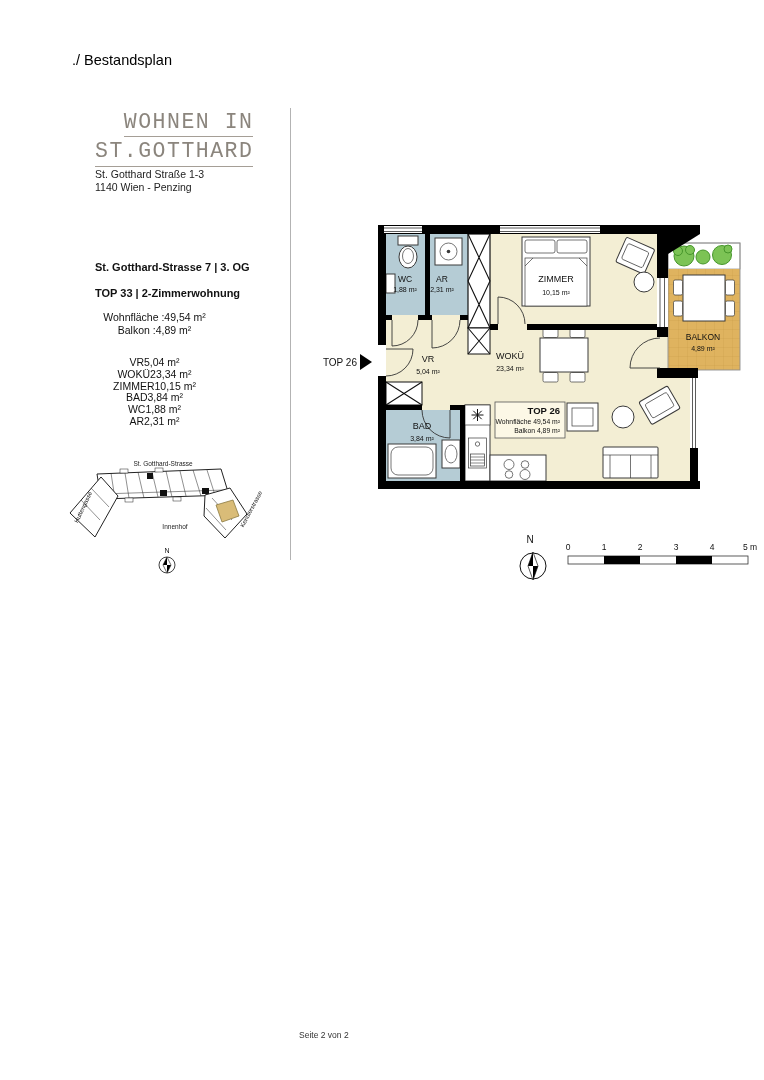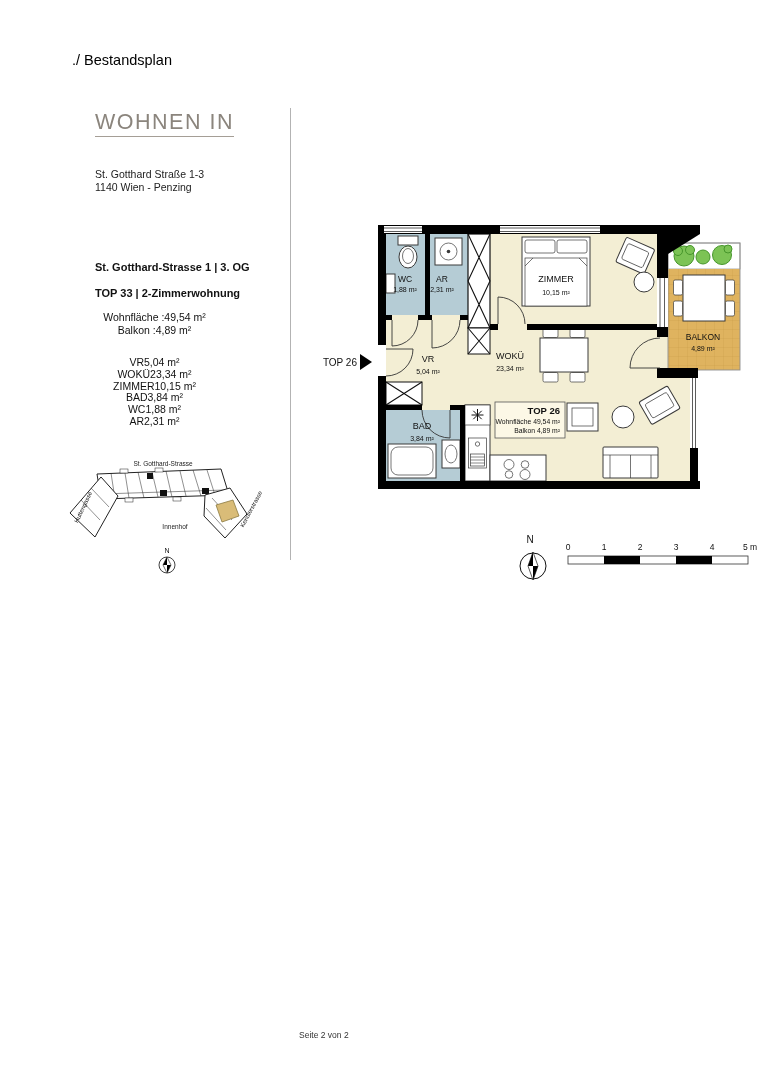--- a/index.html
+++ b/index.html
@@ -1,20 +1,20 @@
 <!DOCTYPE html>
 <html><head>
 <meta charset="utf-8">
 <style>
   html,body{margin:0;padding:0;background:#fff;}
   #page{position:relative;width:764px;height:1080px;background:#ffffff;overflow:hidden;
         font-family:"Liberation Sans", sans-serif;color:#111;}
   .abs{position:absolute;}
   #doc-heading{left:72px;top:52px;font-size:14.5px;color:#000;text-align:right;}
-  #logo{left:95px;top:110px;font-family:Liberation Sans, sans-serif;color:#8b857d;
+  #logo{left:95px;top:110px;font-family:Liberation Mono, monospace;color:#8b857d;
         font-size:21.5px;letter-spacing:1.5px;line-height:1.18;text-align:right;}
   #logo .logo-line{display:inline-block;border-bottom:1px solid #a59e96;padding-bottom:1px;margin-bottom:2px;}
   #divider{left:290px;top:108px;width:1px;height:452px;background:#b3b3b3;}
   #address{left:95px;top:168px;font-size:10.5px;line-height:13px;color:#222;}
   .boldline{font-size:11px;font-weight:bold;color:#111;}
   #loc-line{left:95px;top:261px;}
   #unit-line{left:95px;top:287px;}
   #summary{left:95px;top:311px;width:119px;font-size:10.5px;line-height:12.5px;}
   #room-list{left:95px;top:357px;width:119px;font-size:10.5px;line-height:11.8px;}
   .row{display:flex;justify-content:center;}
@@ -39,30 +39,31 @@
 </style>
 </head>
 <body>
 
 <div id="page">
 
   <div class="abs" id="doc-heading">./ Bestandsplan</div>
 
   <div class="abs" id="logo">
     <span class="logo-line">WOHNEN IN</span><br>
+    <span class="logo-line">ST.GOTTHARD</span>
   </div>
 
   <div class="abs" id="divider"></div>
 
   <div class="abs" id="address">
     <div>St. Gotthard Straße 1-3</div>
     <div>1140 Wien - Penzing</div>
   </div>
 
-  <div class="abs boldline" id="loc-line">St. Gotthard-Strasse 1 | 3. OG</div>
+  <div class="abs boldline" id="loc-line">St. Gotthard-Strasse 7 | 3. OG</div>
   <div class="abs boldline" id="unit-line">TOP 33 | 2-Zimmerwohnung</div>
 
   <div class="abs" id="summary">
     <div class="row">
       <span class="lbl">Wohnfläche :</span>
       <span class="val">49,54 m²</span>
     </div>
     <div class="row">
       <span class="lbl">Balkon :</span>
       <span class="val">4,89 m²</span>

